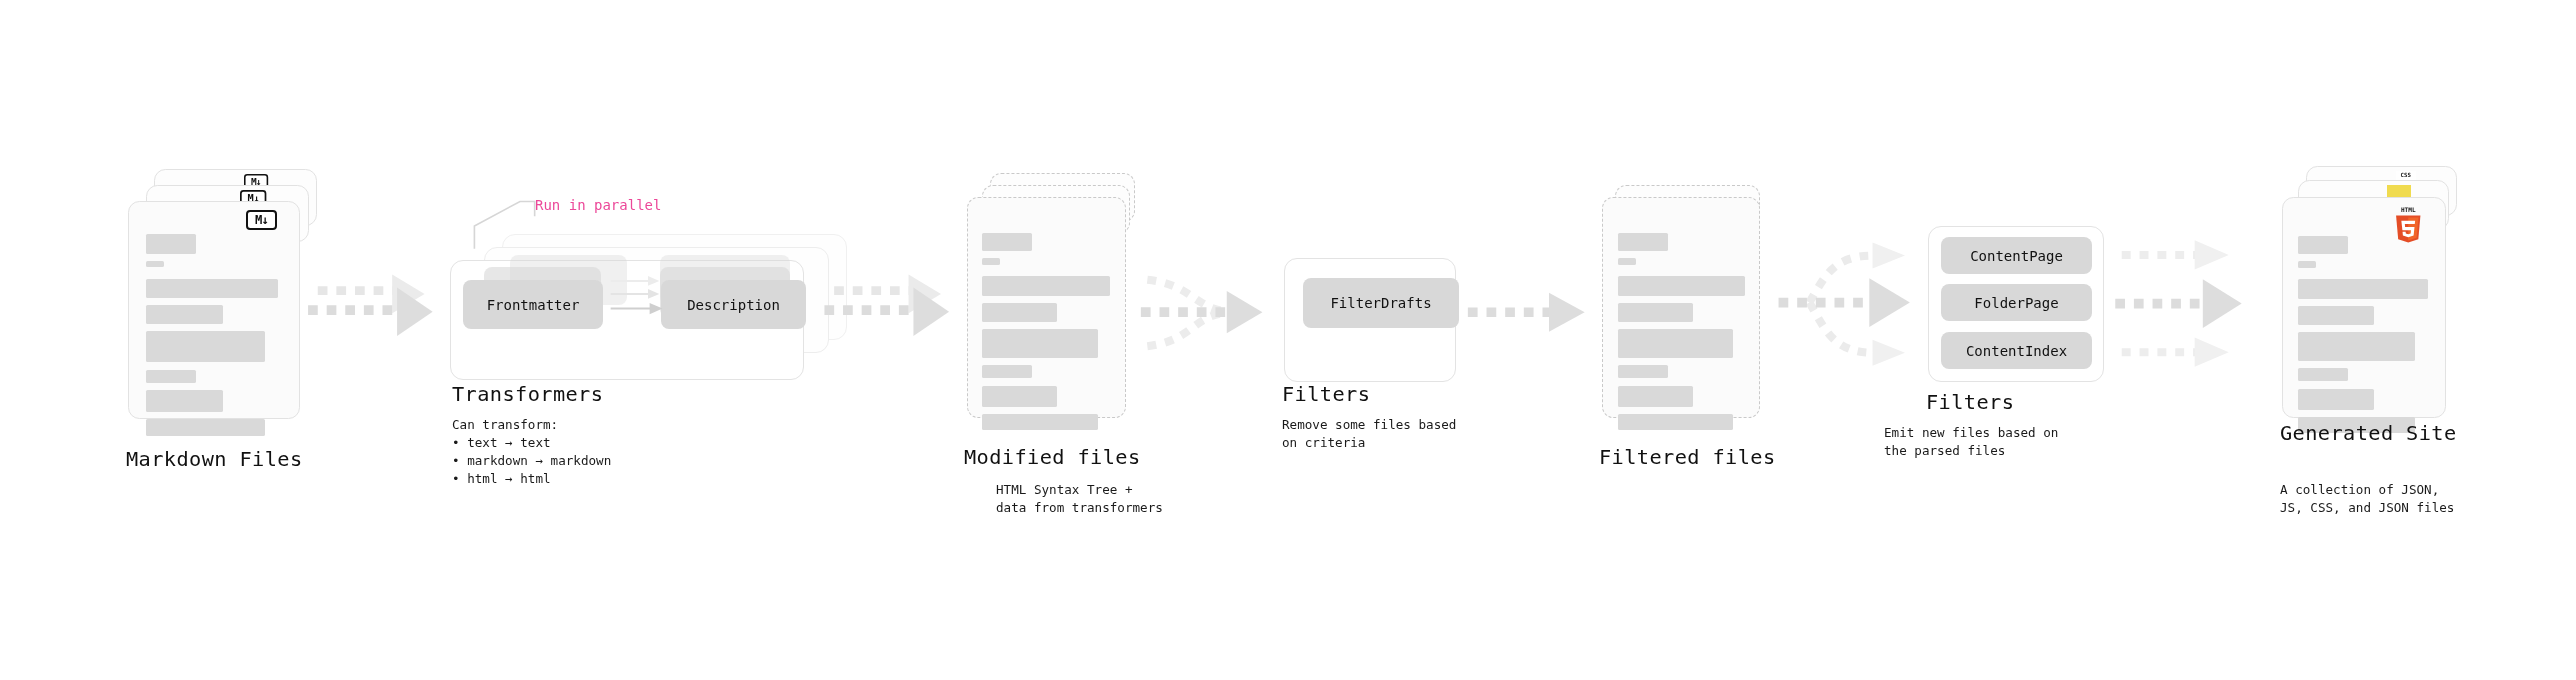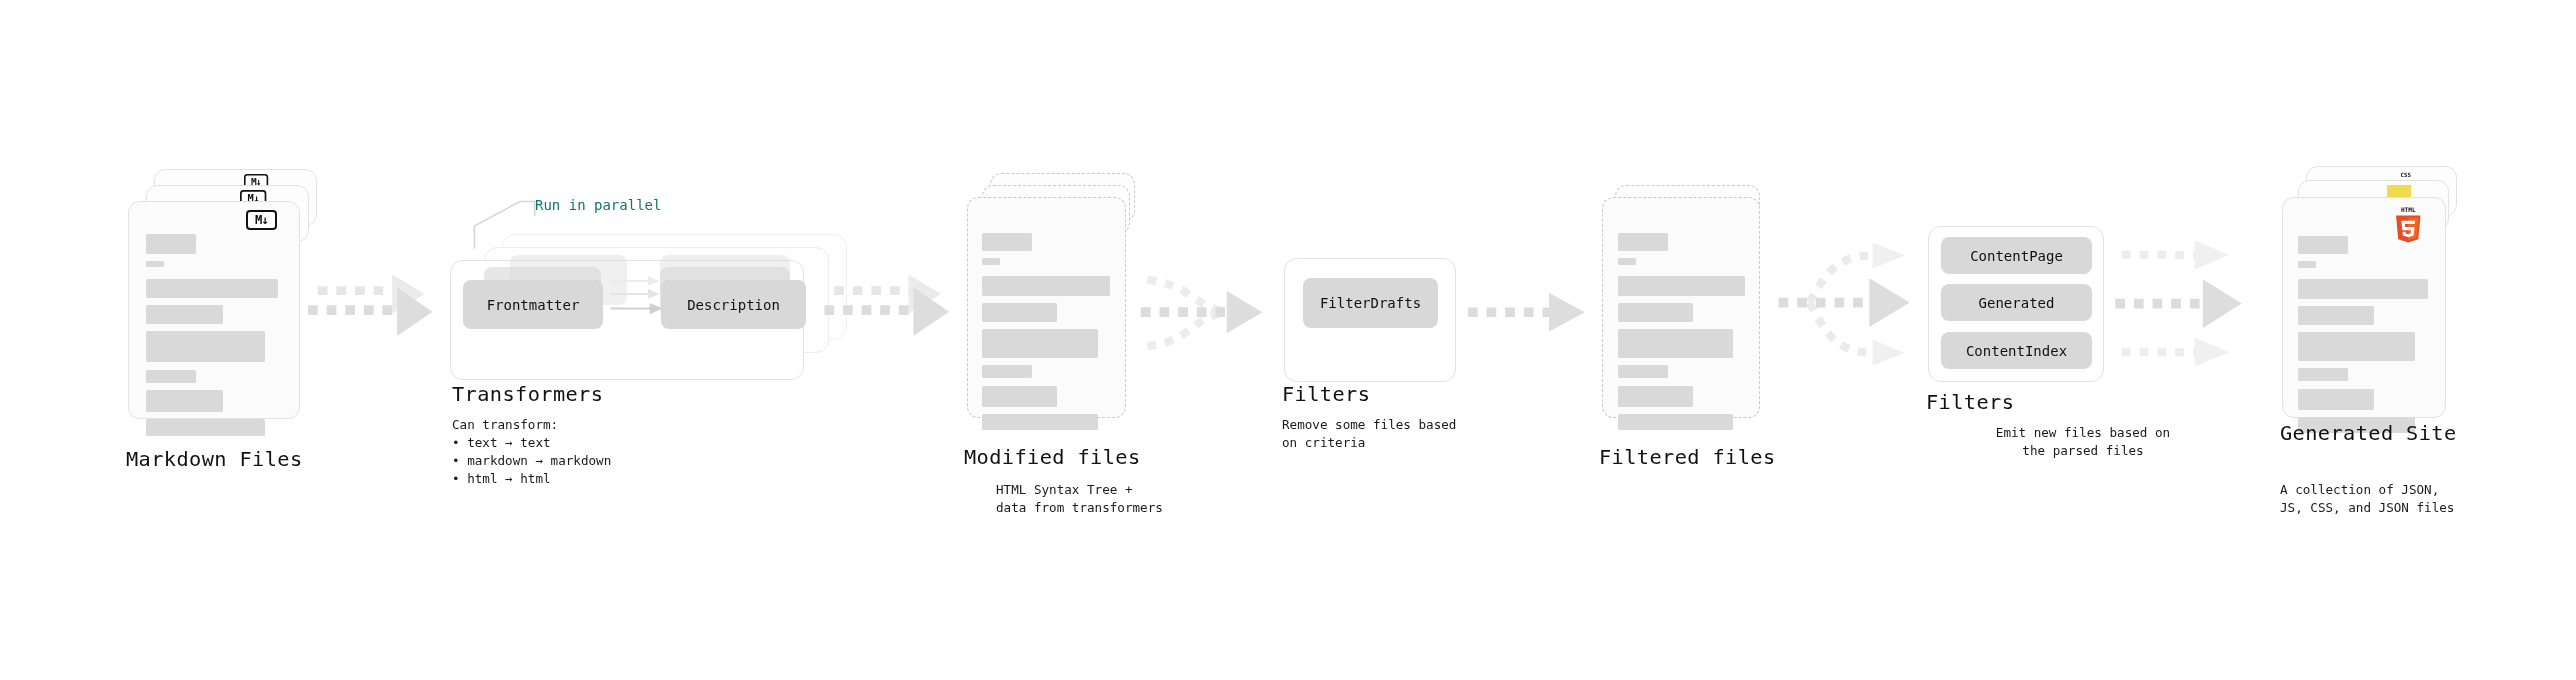--- a/index.html
+++ b/index.html
@@ -87,21 +87,21 @@
     background: #fff;
     border-bottom: 4.1px solid #264de4;
     font-size: 5.7px; font-weight: bold; color: #111;
     text-align: center; line-height: 8.1px;
   }
   .html5-badge { position: absolute; width: 32.5px; height: 39px; }
 
   .arrow-svg { position: absolute; overflow: visible; }
   .run-label {
     position: absolute;
-    color: #0f766e;
+    color: #ec4899;
     font-size: 14px;
     white-space: nowrap;
   }
 </style>
 </head>
 <body>
 
 <div id="stage">
 
   <div class="stack">
@@ -213,21 +213,21 @@
       <path d="M14 96 C 66 90, 70 62, 104 56"></path>
     </g>
     <g stroke="#dcdcdc" stroke-width="12" stroke-dasharray="12 11" fill="none">
       <line x1="6" y1="54" x2="116" y2="54"></line>
     </g>
     <polygon points="112,28 156,54 112,80" fill="#dddddd"></polygon>
   </svg>
 
   <div class="stack">
     <div class="procbox" style="left:1284px; top:258px; width:172px; height:124px;"></div>
-    <div class="chip" style="left:1303px; top:278px; width:135px; height:50px;text-align:center;">FilterDrafts</div>
+    <div class="chip" style="left:1303px; top:278px; width:156px; height:50px;text-align:center;">FilterDrafts</div>
 
     <div class="caption" style="left:1282px; top:382px;text-align:right;">Filters</div>
     <div class="subcaption" style="left:1282px; top:416px; width:244px;">Remove some files based
 on criteria</div>
   </div>
 
   <svg class="arrow-svg" style="left:1463px; top:283px;" width="146" height="65" viewBox="0 0 180 80">
     <g stroke="#dcdcdc" stroke-width="12" stroke-dasharray="12 11" fill="none">
       <line x1="6" y1="36" x2="112" y2="36"></line>
     </g>
@@ -261,25 +261,25 @@
     <polygon points="126,138 166,154 126,170" fill="#f0f0f0"></polygon>
     <g stroke="#dcdcdc" stroke-width="12" stroke-dasharray="12 11" fill="none">
       <line x1="10" y1="92" x2="128" y2="92"></line>
     </g>
     <polygon points="122,62 172,92 122,122" fill="#dddddd"></polygon>
   </svg>
 
   <div class="stack">
     <div class="procbox" style="left:1928px; top:226px; width:176px; height:156px;"></div>
     <div class="chip" style="left:1941px; top:237px; width:151px; height:37px;">ContentPage</div>
-    <div class="chip" style="left:1941px; top:284px; width:151px; height:37px;">Generated</div>
+    <div class="chip" style="left:1941px; top:284px; width:151px; height:37px;">FolderPage</div>
     <div class="chip" style="left:1941px; top:332px; width:151px; height:37px;">ContentIndex</div>
 
     <div class="caption" style="left:1926px; top:390px;">Filters</div>
-    <div class="subcaption" style="left:1961px; top:424px; width:244px;text-align:center;">Emit new files based on
+    <div class="subcaption" style="left:1884px; top:424px; width:244px;">Emit new files based on
 the parsed files</div>
   </div>
 
   <svg class="arrow-svg" style="left:2110px; top:229px;" width="171" height="154" viewBox="0 0 210 190">
     <g stroke="#ededed" stroke-width="10" stroke-dasharray="11 11" fill="none">
       <line x1="14" y1="32" x2="108" y2="32"></line>
       <line x1="14" y1="152" x2="108" y2="152"></line>
     </g>
     <polygon points="104,14 146,32 104,50" fill="#f0f0f0"></polygon>
     <polygon points="104,134 146,152 104,170" fill="#f0f0f0"></polygon>

